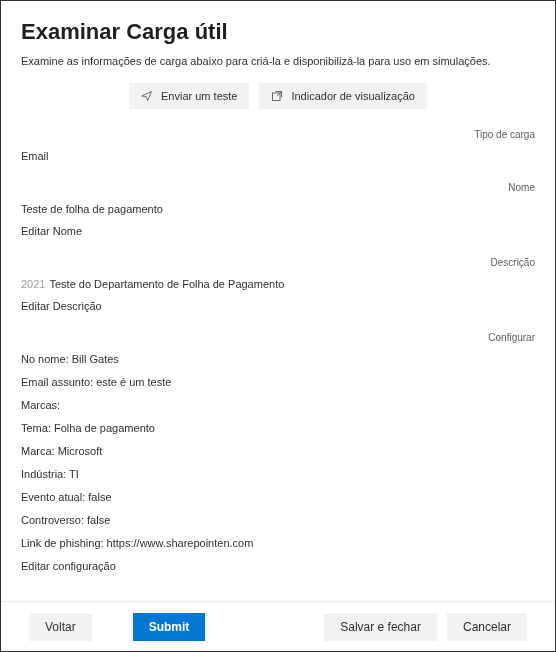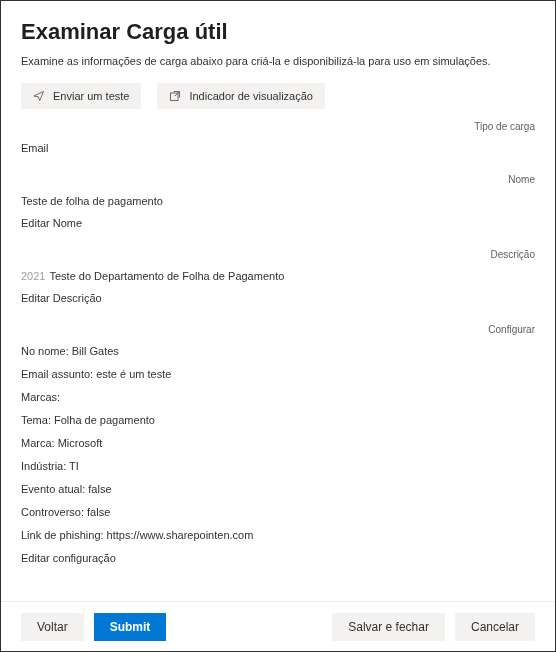--- a/index.html
+++ b/index.html
@@ -25,22 +25,23 @@
       color: #201f1e;
       margin-bottom: 10px;
     }
     .subtitle {
       font-size: 11px;
       color: #323130;
       margin-bottom: 16px;
     }
     .toolbar {
       display: flex;
-      gap: 16px;
-      margin-bottom: 12px;
+      gap: 10px;
+      margin-bottom: 20px;
+      justify-content: center;
     }
     .toolbar-btn {
       display: inline-flex;
       align-items: center;
       gap: 8px;
       background: #f3f2f1;
       border: none;
       padding: 7px 12px;
       font-size: 11px;
       color: #323130;
@@ -94,39 +95,40 @@
     }
     .footer {
       position: absolute;
       left: 0;
       right: 0;
       bottom: 0;
       height: 50px;
       border-top: 1px solid #edebe9;
       display: flex;
       align-items: center;
-      padding: 0 20px;
+      padding: 0 28px;
       gap: 10px;
       background: #fff;
     }
     .btn {
       border: none;
       font-family: inherit;
       font-size: 12px;
       padding: 7px 16px;
       cursor: pointer;
     }
     .btn-default {
       background: #f3f2f1;
       color: #323130;
     }
     .btn-primary {
       background: #0078d4;
       color: #fff;
       font-weight: 600;
+      margin-left: 31px;
     }
     .footer-spacer {
       flex: 1;
     }
   </style>
 </head>
 <body>
 
 <h1>Examinar Carga útil</h1>
 <p class="subtitle">Examine as informações de carga abaixo para criá-la e disponibilizá-la para uso em simulações.</p>

